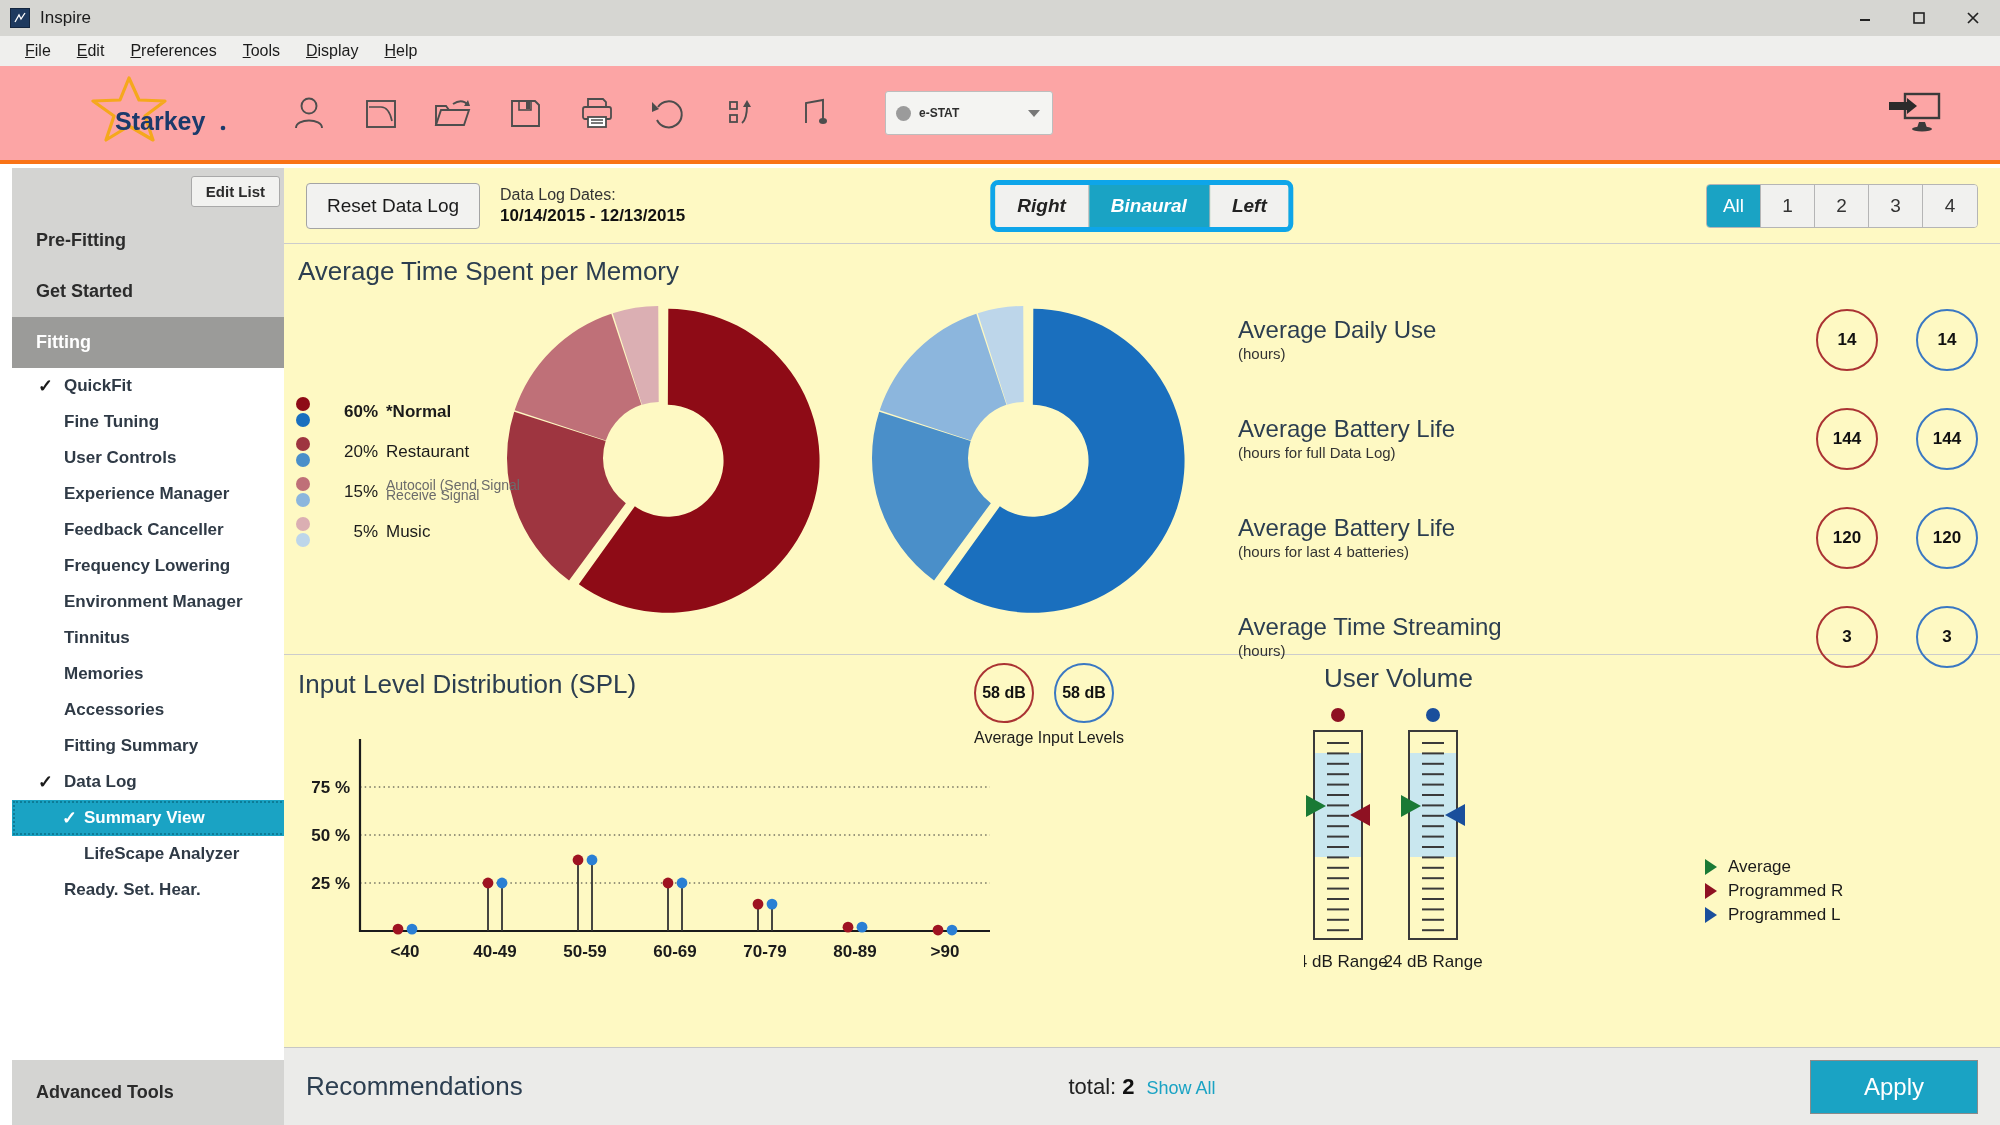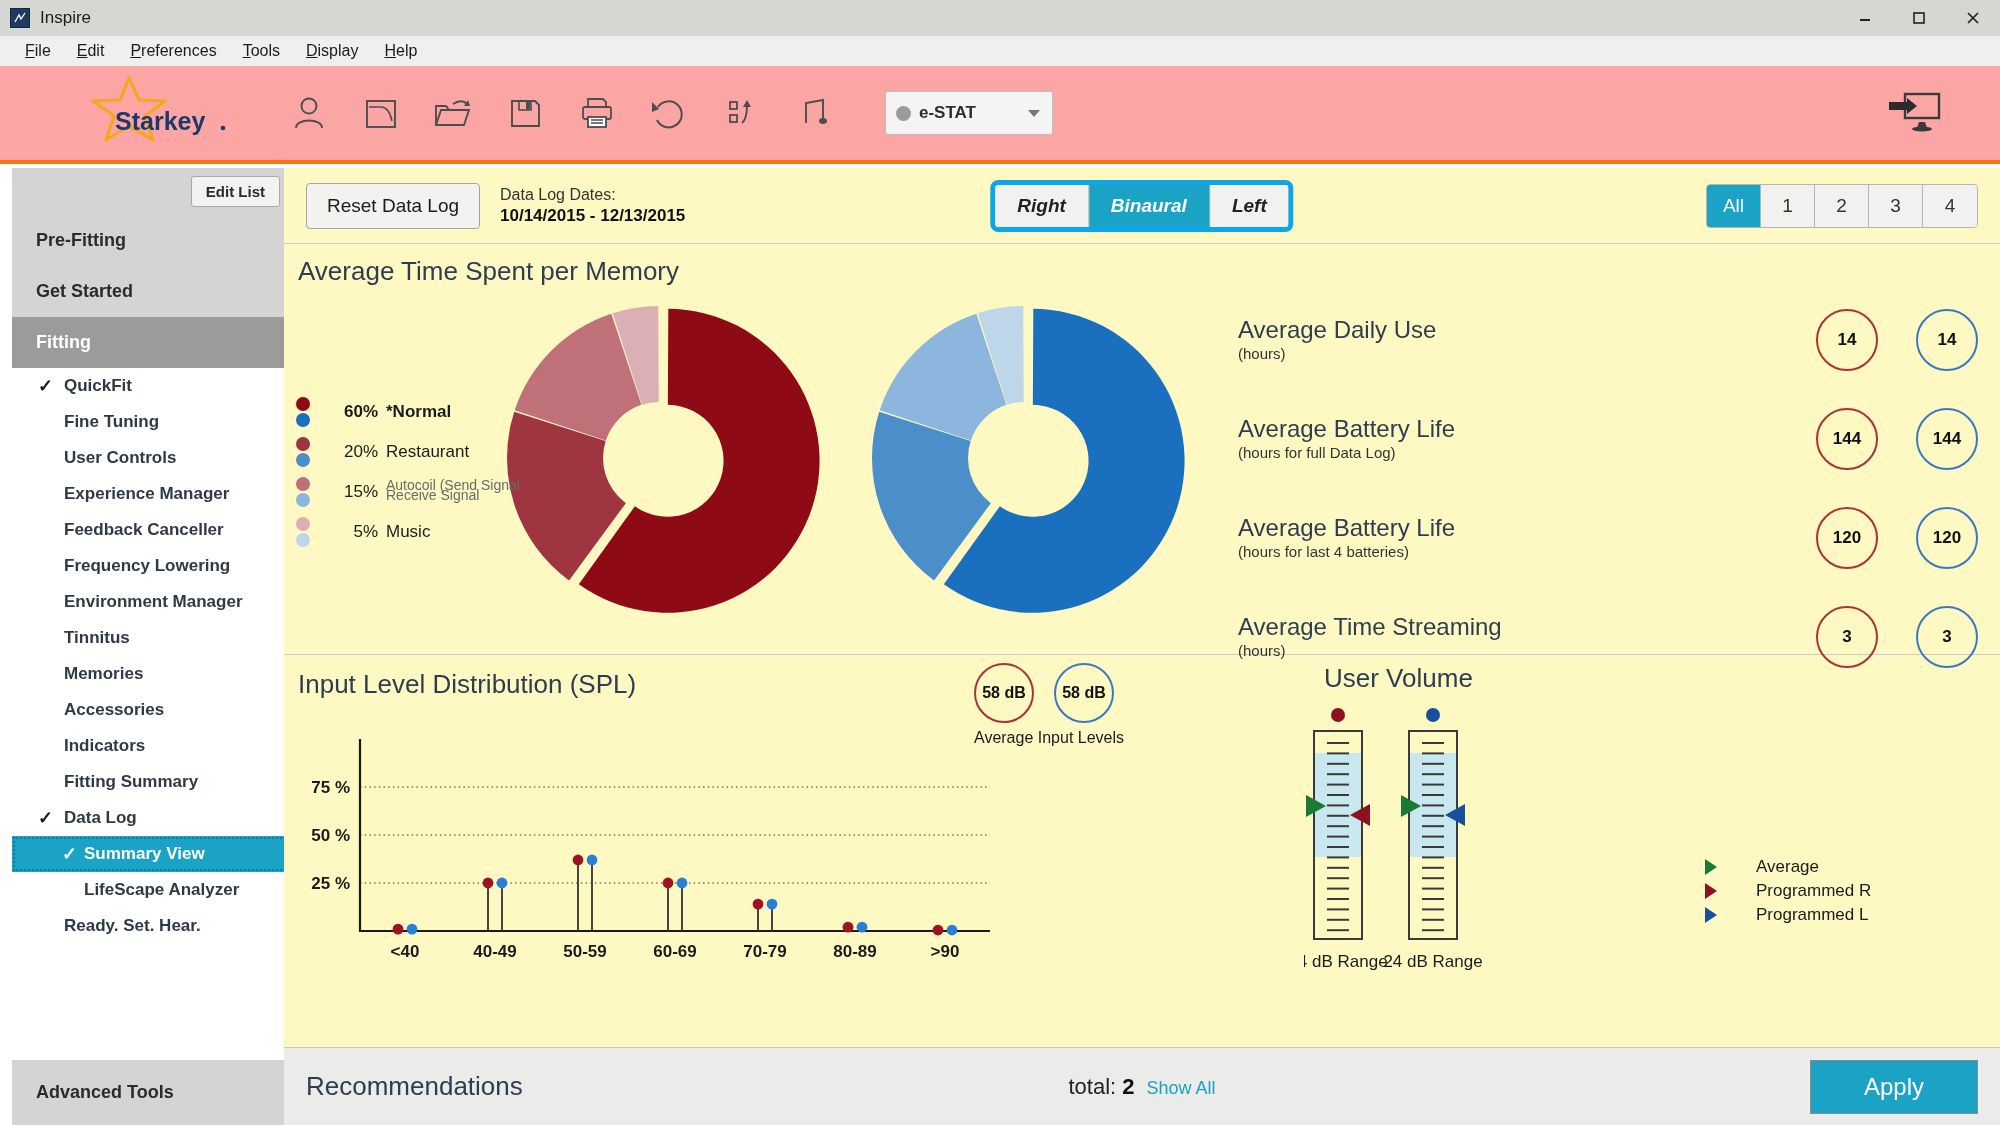--- a/index.html
+++ b/index.html
@@ -51,21 +51,21 @@
   .tb-btn {
     width: 72px; height: 72px; display: flex; align-items: center; justify-content: center;
   }
   .tb-btn svg { display: block; }
   .estat-select {
     margin-left: 36px; width: 168px; height: 44px;
     background: #f4f4f2; border: 1px solid #bdbdbd; border-radius: 3px;
     display: flex; align-items: center; padding: 0 10px; position: relative;
   }
   .estat-dot { width: 15px; height: 15px; border-radius: 50%; background: #9b9b9b; margin-right: 8px;}
-  .estat-label { font-size: 17px; color: #2d2d2d; font-weight: 600; }
+  .estat-label { font-size: 12px; color: #2d2d2d; font-weight: 600; }
   .estat-caret {
     position: absolute; right: 12px;
     width: 0; height: 0; border-left: 6px solid transparent; border-right: 6px solid transparent;
     border-top: 7px solid #777;
   }
   .tb-right { margin-left: auto; margin-right: 55px; }
 
   
   .sidebar {
     position: absolute; top: 168px; left: 12px; width: 283px; height: 957px;
@@ -181,21 +181,21 @@
     width: 60px; height: 60px; border-radius: 50%; border: 2px solid #a33;
     display: flex; align-items: center; justify-content: center;
     font-size: 16px; font-weight: 600; color: #111;
   }
   .avg-circ.blue { border-color: #3a78c3; }
   .avg-lbl { font-size: 16px; color: #1b1b1b; margin-top: 6px; }
 
   .uv-title { position: absolute; left: 1040px; top: 8px; font-size: 26px; color: #2c3e50; }
   .uv-wrap { position: absolute; left: 1020px; top: 48px; }
   .uv-legend { position: absolute; left: 1420px; top: 200px; }
-  .uvl-row { display: flex; align-items: center; height: 24px; gap: 28px; }
+  .uvl-row { display: flex; align-items: center; height: 24px; }
   .uvl-row span { font-size: 17px; color: #1b1b1b; margin-left: 10px; }
 
   
   .footer {
     position: absolute; bottom: 0; left: 0; width: 1716px; height: 78px;
     background: #ebebe9; border-top: 1px solid #c6c6c6;
     display: flex; align-items: center; padding: 12px 22px;
   }
   .rec-lbl { font-size: 26px; color: #2c3e50; }
   .total-wrap { position: absolute; left: 50%; transform: translateX(-50%); display: flex; align-items: baseline; }
@@ -343,21 +343,20 @@
         <div class="sb-item"><span class="chk">✓</span><span>QuickFit</span></div>
         <div class="sb-item"><span>Fine Tuning</span></div>
         <div class="sb-item"><span>User Controls</span></div>
         <div class="sb-item"><span>Experience Manager</span></div>
         <div class="sb-item"><span>Feedback Canceller</span></div>
         <div class="sb-item"><span>Frequency Lowering</span></div>
         <div class="sb-item"><span>Environment Manager</span></div>
         <div class="sb-item"><span>Tinnitus</span></div>
         <div class="sb-item"><span>Memories</span></div>
         <div class="sb-item"><span>Accessories</span></div>
-        <div class="sb-item"><span>Indicators</span></div>
         <div class="sb-item"><span>Fitting Summary</span></div>
         <div class="sb-item"><span class="chk">✓</span><span>Data Log</span></div>
         <div class="sb-item sub selected"><span class="chk">✓</span><span>Summary View</span></div>
         <div class="sb-item sub"><span>LifeScape Analyzer</span></div>
         <div class="sb-item"><span>Ready. Set. Hear.</span></div>
       </div>
     <div class="sb-bottom">Advanced Tools</div>
   </div>
 
   <div class="main">

